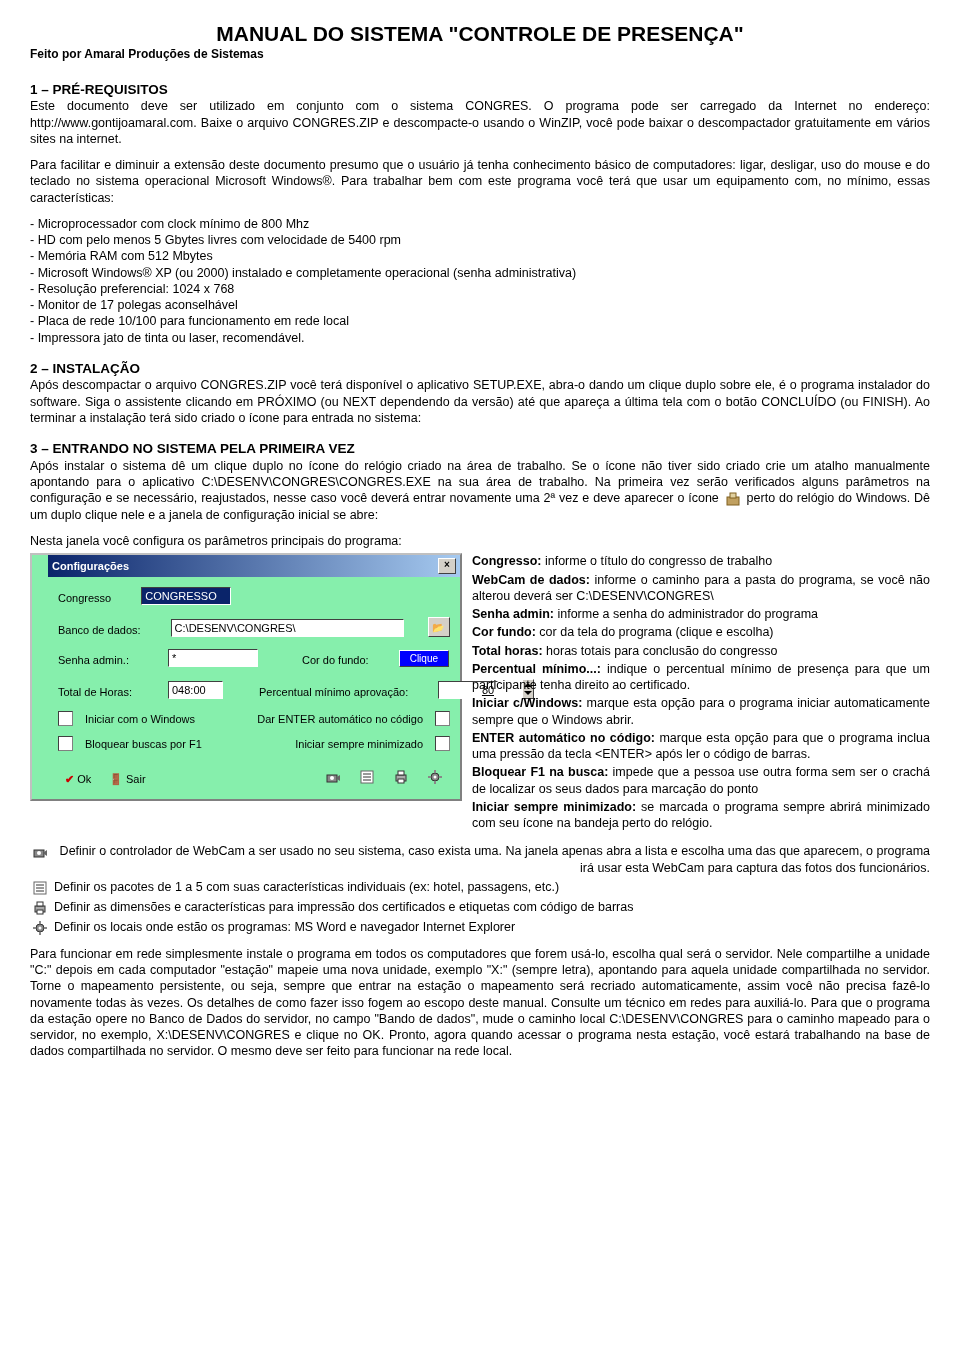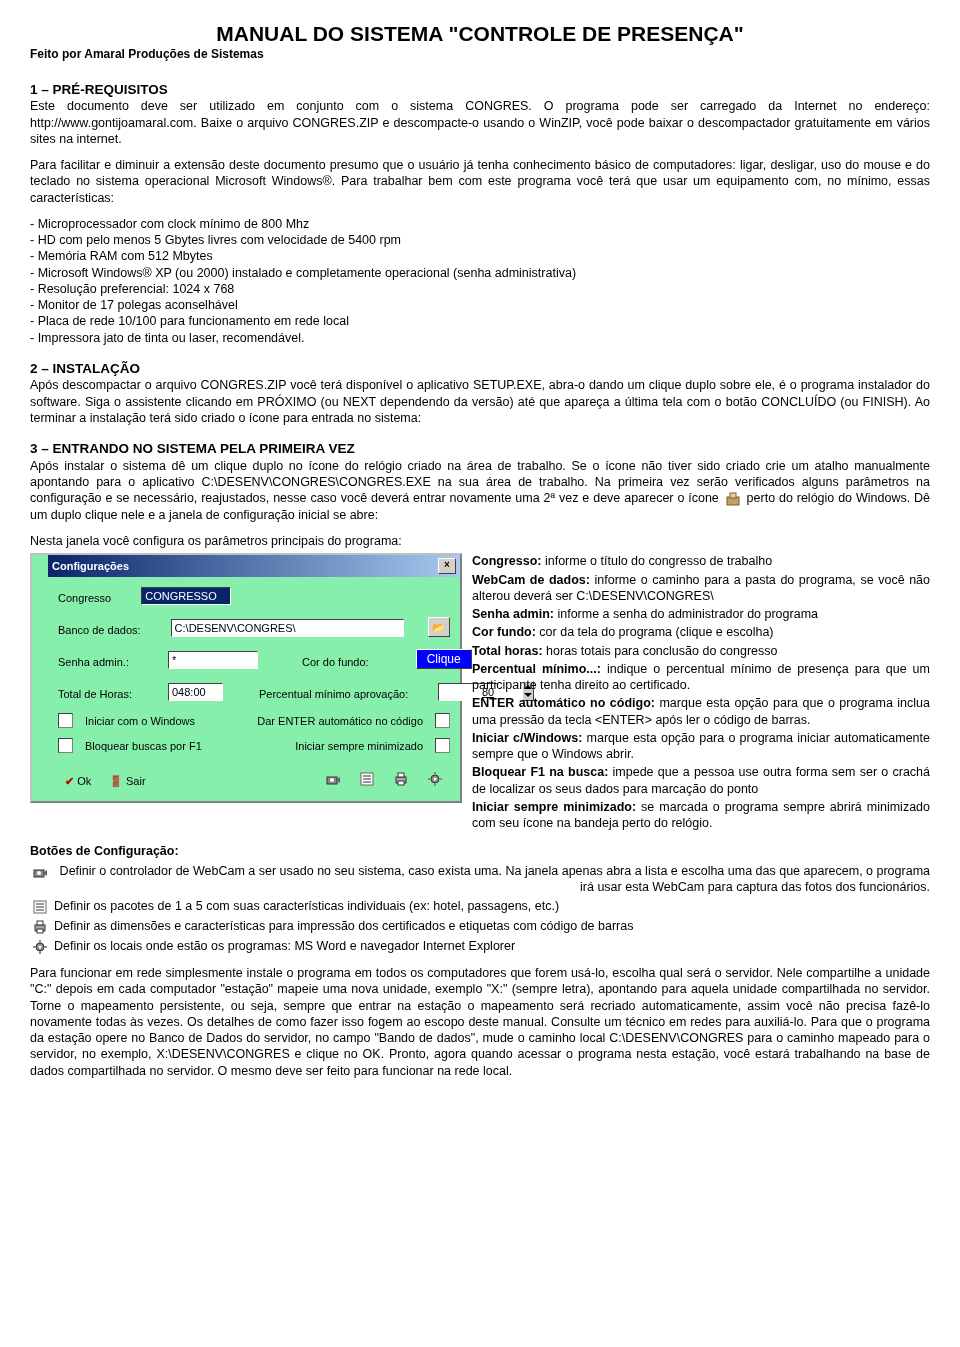--- a/index.html
+++ b/index.html
@@ -129,22 +129,21 @@
     font-size: 10px;
   }
   .btn-clique {
     background: #0000ff;
     color: #fff;
     border: 1px solid #fff;
     border-right-color: #404040;
     border-bottom-color: #404040;
     padding: 2px 10px;
     cursor: pointer;
-    font-size: 12px;
-    margin-left: 17px;
+    font-size: 10px;
   }
   .checkbox-row {
     display: flex;
     justify-content: space-between;
     margin-bottom: 10px;
   }
   .checkbox-item {
     display: flex;
     align-items: center;
     gap: 12px;
@@ -338,29 +337,28 @@
     </div>
   </div>
 
   <div class="config-desc">
     <p><span class="bold">Congresso:</span><span> informe o título do congresso de trabalho</span></p>
     <p><span class="bold">WebCam de dados:</span><span> informe o caminho para a pasta do programa, se você não alterou deverá ser C:\DESENV\CONGRES\</span></p>
     <p><span class="bold">Senha admin:</span><span> informe a senha do administrador do programa</span></p>
     <p><span class="bold">Cor fundo:</span><span> cor da tela do programa (clique e escolha)</span></p>
     <p><span class="bold">Total horas:</span><span> horas totais para conclusão do congresso</span></p>
     <p><span class="bold">Percentual mínimo...:</span><span> indique o percentual mínimo de presença para que um participante tenha direito ao certificado.</span></p>
+    <p><span class="bold">Iniciar c/Windows:</span><span> marque esta opção para o programa iniciar automaticamente sempre que o Windows abrir.</span></p>
     <p><span class="bold">ENTER automático no código:</span><span> marque esta opção para que o programa inclua uma pressão da tecla &lt;ENTER&gt; após ler o código de barras.</span></p>
-    <p><span class="bold">Iniciar c/Windows:</span><span> marque esta opção para o programa iniciar automaticamente sempre que o Windows abrir.</span></p>
     <p><span class="bold">Bloquear F1 na busca:</span><span> impede que a pessoa use outra forma sem ser o crachá de localizar os seus dados para marcação do ponto</span></p>
     <p><span class="bold">Iniciar sempre minimizado:</span><span> se marcada o programa sempre abrirá minimizado com seu ícone na bandeja perto do relógio.</span></p>
   </div>
 </div>
 
 <div class="btn-definitions">
-  <div class="bold">Botões de Configuração:</div>
   <div class="btn-def-row">
     <span class="inline-icon"><svg viewBox="0 0 16 16">
           <rect x="2" y="6" width="10" height="7" fill="#888" stroke="#333"></rect>
           <circle cx="7" cy="9" r="2" fill="#fff"></circle>
           <polygon points="12,8 15,6 15,12 12,10" fill="#666"></polygon>
         </svg></span>
     <span>Definir o controlador de WebCam a ser usado no seu sistema, caso exista uma. Na janela apenas abra a lista e escolha uma das que aparecem, o programa irá usar esta WebCam para captura das fotos dos funcionários.</span>
   </div>
   <div class="btn-def-row">
     <span class="inline-icon"><svg viewBox="0 0 16 16">

